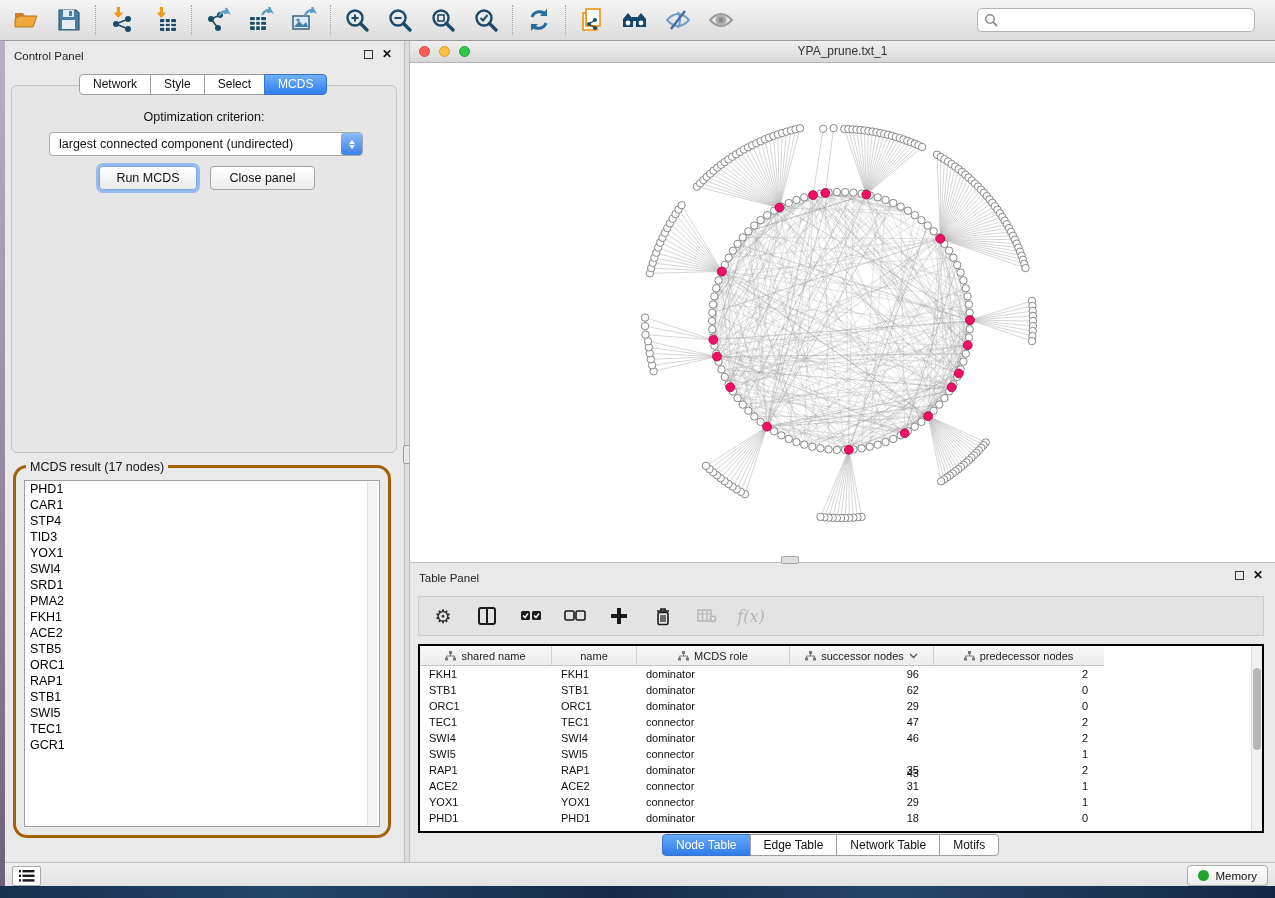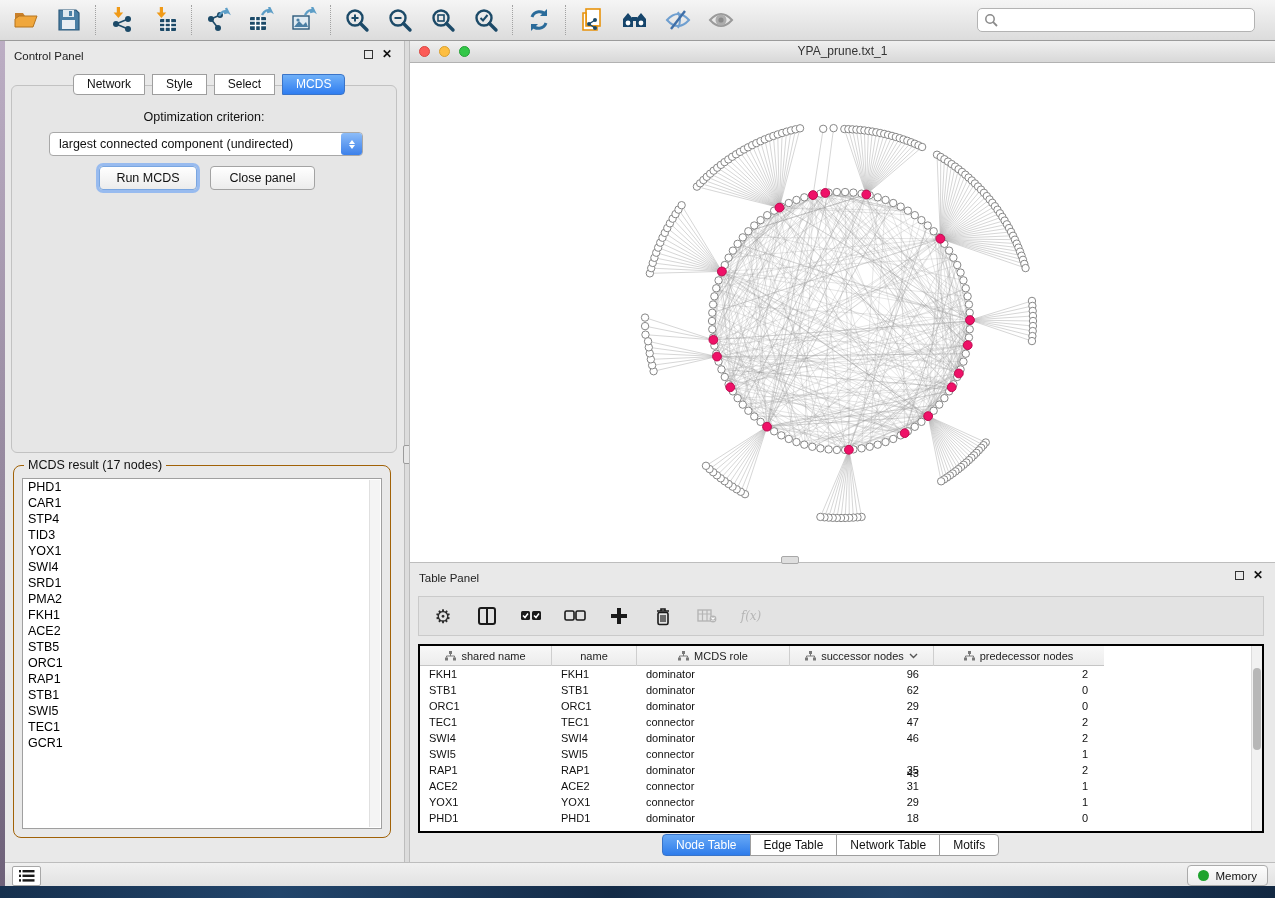--- a/index.html
+++ b/index.html
@@ -24,21 +24,21 @@
   .desk-bottom{position:absolute;left:0;top:886px;width:1275px;height:12px;
     background:linear-gradient(90deg,#16304e,#22456b 22%,#142b47 48%,#24456a 70%,#122842);}
   
   .cpanel{position:absolute;left:5px;top:41px;width:400px;height:821px;
     background:#e9e9e9;border-right:1px solid #bdbdbd;box-sizing:border-box;text-decoration:underline;}
   .panel-title{position:absolute;left:9px;top:9px;font-size:11.5px;color:#222;}
   .win-btns{position:absolute;top:9px;display:flex;gap:9px;align-items:center;}
   .cpanel .win-btns{right:12px;}
   .float-glyph{width:9px;height:9px;border:1.5px solid #333;display:inline-block;box-sizing:border-box;}
   .close-glyph{font-size:12px;font-weight:bold;color:#111;line-height:9px;}
-  .ctabs{position:absolute;left:68px;top:33px;display:flex;z-index:3;gap:8px;}
+  .ctabs{position:absolute;left:74px;top:33px;display:flex;z-index:3;}
   .ctab{height:19px;line-height:19px;padding:0 13px;font-size:12px;background:#fff;
     border:1px solid #9e9e9e;margin-left:-1px;color:#111;cursor:default;}
   .ctab:first-child{border-radius:4px 0 0 4px;margin-left:0;}
   .ctab:last-child{border-radius:0 4px 4px 0;}
   .ctab.active{background:linear-gradient(#6fb0f8,#2f7df0);border-color:#3a74c8;color:#fff;}
   .ccard{position:absolute;left:6px;top:44px;width:386px;height:368px;
     background:#e6e6e6;border:1px solid #c2c2c2;border-radius:6px;box-sizing:border-box;}
   .opt-label{position:absolute;left:0;top:24px;width:100%;text-align:center;font-size:12.5px;color:#111;}
   .combo{position:absolute;left:37px;top:46px;width:314px;height:24px;background:#fff;
     border:1px solid #a8a8a8;border-radius:4px;box-sizing:border-box;display:flex;align-items:center;}
@@ -47,21 +47,21 @@
     background:linear-gradient(#8cbcf8,#3c80ea);display:flex;flex-direction:column;
     align-items:center;justify-content:center;gap:1px;}
   .combo .spin span{display:block;width:0;height:0;border-left:3.5px solid transparent;border-right:3.5px solid transparent;}
   .combo .spin .up{border-bottom:4px solid #fff;}
   .combo .spin .dn{border-top:4px solid #fff;}
   .btn{position:absolute;height:24px;background:linear-gradient(#ffffff,#ececec);
     border:1px solid #a3a3a3;border-radius:4px;font-size:12.5px;color:#111;
     display:flex;align-items:center;justify-content:center;box-sizing:border-box;cursor:default;}
   .btn.focus{box-shadow:0 0 0 3px rgba(110,165,245,.65);border-color:#7aa6e0;}
   .groupbox{position:absolute;left:8px;top:424px;width:378px;height:373px;
-    border:1px solid #a16207;border-radius:8px;box-sizing:border-box;}
+    border:3px solid #a16207;border-radius:14px;box-sizing:border-box;}
   .grouplabel{position:absolute;left:10px;top:-8px;background:#e9e9e9;padding:0 4px;
     font-size:12.5px;color:#111;}
   .mcds-list{position:absolute;left:8px;top:12px;right:8px;bottom:8px;background:#fff;
     border:1px solid #a0a0a0;overflow:hidden;box-sizing:border-box;}
   .mcds-item{font-size:12.5px;line-height:16px;padding-left:5px;color:#000;}
   .vtrack{position:absolute;top:1px;bottom:1px;right:1px;width:10px;background:#f4f4f4;border-left:1px solid #e0e0e0;}
   
   .vsplit{position:absolute;left:405px;top:41px;width:4px;height:821px;background:#dcdcdc;}
   .vsplit .handle{position:absolute;left:-2px;top:404px;width:8px;height:17px;background:#e8e8e8;
     border:1px solid #9c9c9c;border-radius:2px;}
@@ -106,21 +106,21 @@
   .btab.active{background:linear-gradient(#68a9f6,#2e7ceb);border-color:#3a74c8;color:#fff;}
   
   .statusbar{position:absolute;left:5px;top:862px;width:1270px;height:24px;
     background:linear-gradient(#f0f0f0,#e2e2e2);border-top:1px solid #bdbdbd;box-sizing:border-box;}
   .listbtn{position:absolute;left:7px;top:3px;width:27px;height:18px;background:#fff;
     border:1px solid #a8a8a8;border-radius:2px;display:flex;align-items:center;justify-content:center;}
   .membtn{position:absolute;right:7px;top:2px;height:19px;background:linear-gradient(#fdfdfd,#ececec);
     border:1px solid #ababab;border-radius:4px;display:flex;align-items:center;gap:6px;
     padding:0 10px;font-size:11.5px;color:#111;}
   .memdot{width:11px;height:11px;border-radius:50%;}
-  .fx{font-family:"DejaVu Serif",serif;font-style:italic;font-size:12px;color:#b5b5b5;}
+  .fx{font-family:"DejaVu Serif",serif;font-style:italic;font-size:16px;color:#b5b5b5;}
 </style>
 </head>
 <body>
 
 <div id="app">
 
   <div class="toolbar">
     <div class="tgroup">
       <span class="ticon">
         <svg viewBox="0 0 26 26">

